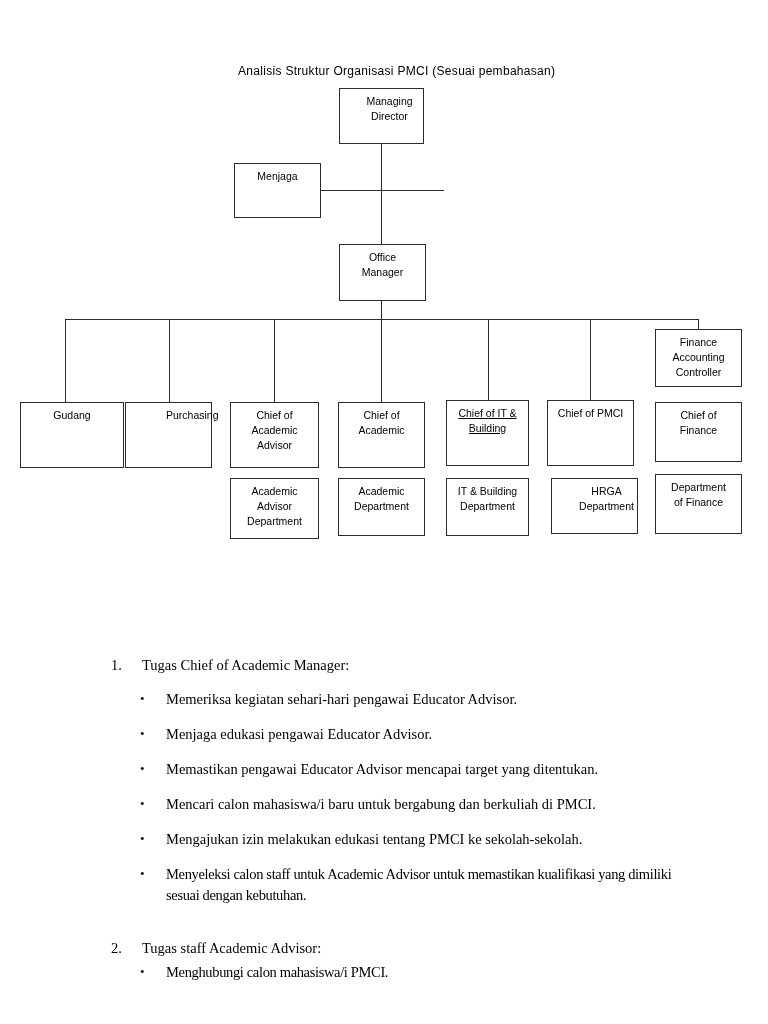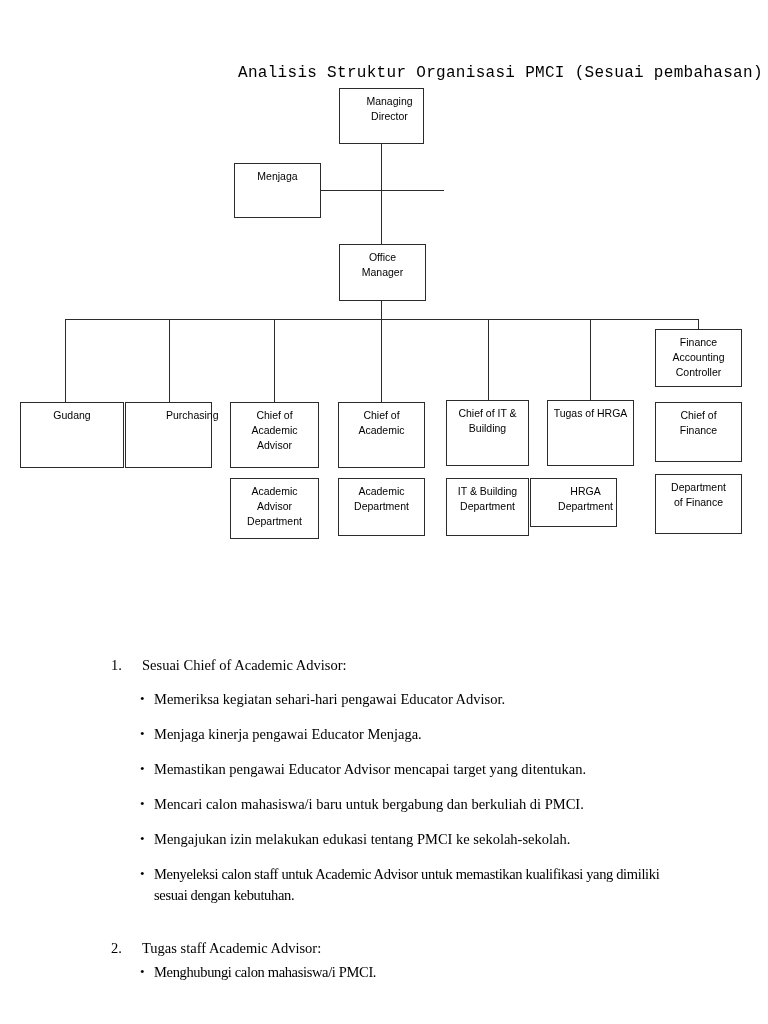--- a/index.html
+++ b/index.html
@@ -21,22 +21,22 @@
     position: absolute;
     left: 0;
     top: 0;
     width: 768px;
     height: 620px;
   }
   #chart-title {
     position: absolute;
     left: 238px;
     top: 64px;
-    font-family: Liberation Mono, monospace;
-    font-size: 16px;
+    font-family: Liberation Sans, sans-serif;
+    font-size: 12px;
     letter-spacing: 0.3px;
     white-space: nowrap;
   }
 
   .node {
     position: absolute;
     box-sizing: border-box;
     border: 1.3px solid #2b2b2b;
     background: #ffffff;
     font-family: "Liberation Sans", sans-serif;
@@ -87,21 +87,21 @@
     text-align: justify;
   }
   .bullet-marker {
     position: absolute;
     left: 0px;
     top: -1px;
     font-size: 13px;
   }
   .bullet-text {
     display: block;
-    margin-left: 14px;
+    margin-left: 26px;
   }
   .spaced { margin-top: 14px; }
   .tight  { margin-top: 4px; }
   .condensed {
     font-stretch: condensed;
     letter-spacing: -0.35px;
     text-align: left;
   }
 </style>
 </head>
@@ -154,70 +154,70 @@
   </div>
   <div class="node" style="left:230px; top:402px; width:89px; height:66px;">
     <span style="white-space:pre-line;">Chief of
 Academic
 Advisor</span>
   </div>
   <div class="node" style="left:338px; top:402px; width:87px; height:66px;">
     <span style="white-space:pre-line;">Chief of
 Academic</span>
   </div>
-  <div class="node" style="left:446px; top:400px; width:83px; height:66px;">
+  <div class="node" style="left:446px; top:400px; width:83px; height:66px;text-decoration:underline;">
     <span style="white-space:pre-line;">Chief of IT &amp;
 Building</span>
   </div>
   <div class="node" style="left:547px; top:400px; width:87px; height:66px;">
-    <span style="white-space:pre-line;">Tugas of HRGA</span>
+    <span style="white-space:pre-line;">Chief of PMCI</span>
   </div>
   <div class="node" style="left:655px; top:402px; width:87px; height:60px;">
     <span style="white-space:pre-line;">Chief of
 Finance</span>
   </div>
 
   <div class="node" style="left:230px; top:478px; width:89px; height:61px;">
     <span style="white-space:pre-line;">Academic
 Advisor
 Department</span>
   </div>
   <div class="node" style="left:338px; top:478px; width:87px; height:58px;">
     <span style="white-space:pre-line;">Academic
 Department</span>
   </div>
   <div class="node" style="left:446px; top:478px; width:83px; height:58px;">
     <span style="white-space:pre-line;">IT &amp; Building
 Department</span>
   </div>
-  <div class="node" style="left:530px; top:478px; width:87px; height:49px;padding-left:24px;">
+  <div class="node" style="left:551px; top:478px; width:87px; height:56px;padding-left:24px;">
     <span style="white-space:pre-line;">HRGA
 Department</span>
   </div>
   <div class="node" style="left:655px; top:474px; width:87px; height:60px;">
     <span style="white-space:pre-line;">Department
 of Finance</span>
   </div>
 </div>
 
 <div id="body-text">
 
   <div class="num-item">
     <span class="num-marker">1.</span>
-    <span class="num-text">Sesuai Chief of Academic Advisor:</span>
+    <span class="num-text">Tugas Chief of Academic Manager:</span>
   </div>
 
   <div class="bullet-item spaced">
     <span class="bullet-marker">•</span>
     <span class="bullet-text">Memeriksa kegiatan sehari-hari pengawai Educator Advisor.</span>
   </div>
 
   <div class="bullet-item spaced">
     <span class="bullet-marker">•</span>
-    <span class="bullet-text">Menjaga kinerja pengawai Educator Menjaga.</span>
+    <span class="bullet-text">Menjaga edukasi pengawai Educator Advisor.</span>
   </div>
 
   <div class="bullet-item spaced">
     <span class="bullet-marker">•</span>
     <span class="bullet-text">Memastikan pengawai Educator Advisor mencapai target yang ditentukan.</span>
   </div>
 
   <div class="bullet-item spaced">
     <span class="bullet-marker">•</span>
     <span class="bullet-text">Mencari calon mahasiswa/i baru untuk bergabung dan berkuliah di PMCI.</span>

